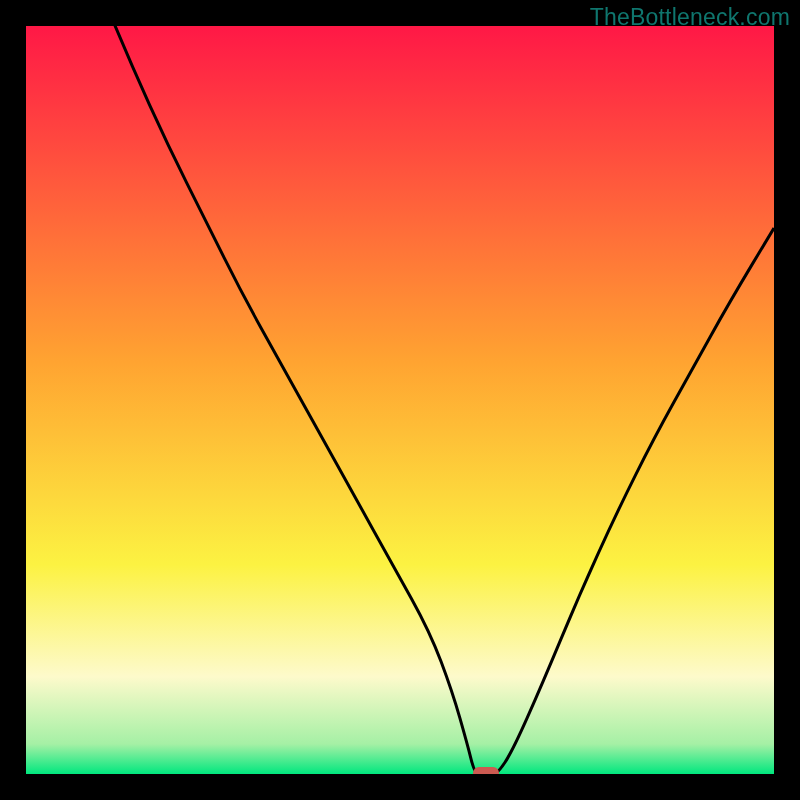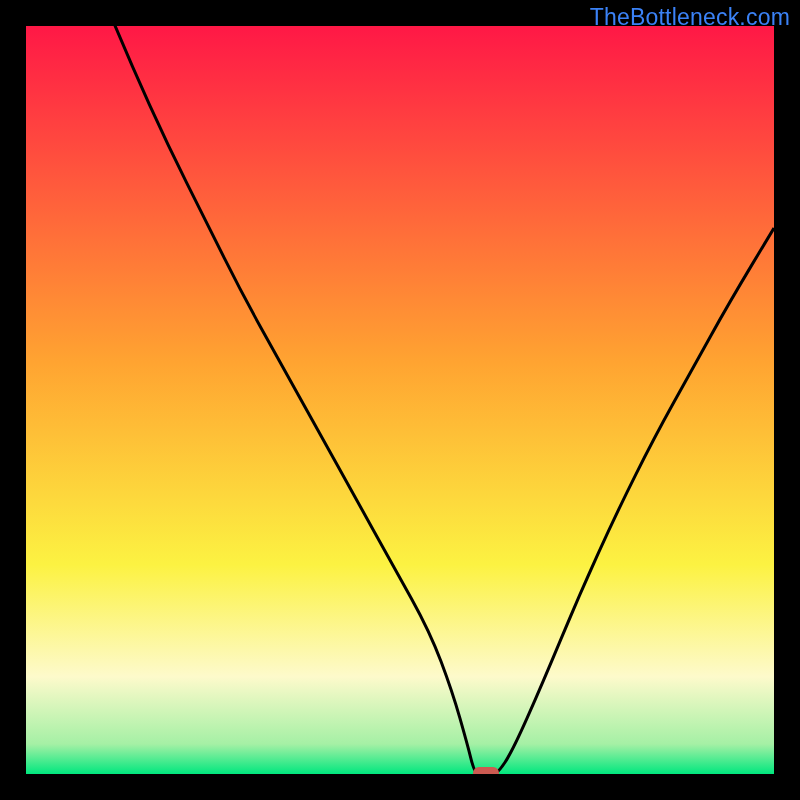--- a/index.html
+++ b/index.html
@@ -24,21 +24,21 @@
     width: 748px;
     height: 748px;
   }
   svg {
     display: block;
   }
   .watermark {
     position: absolute;
     top: 4px;
     right: 10px;
-    color: #3b82f6;
+    color: #0f766e;
     font-size: 23px;
     font-weight: 500;
     letter-spacing: 0.2px;
     user-select: none;
     pointer-events: none;
     text-align: center;
   }
 </style>
 </head>
 <body>

